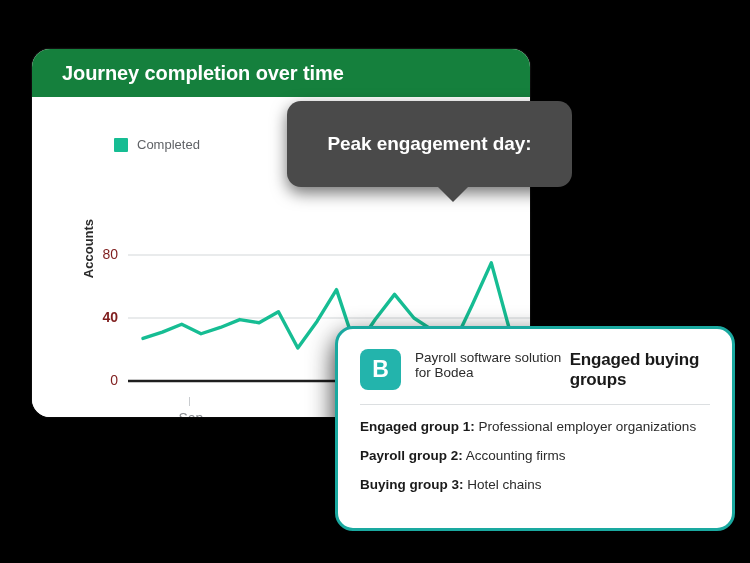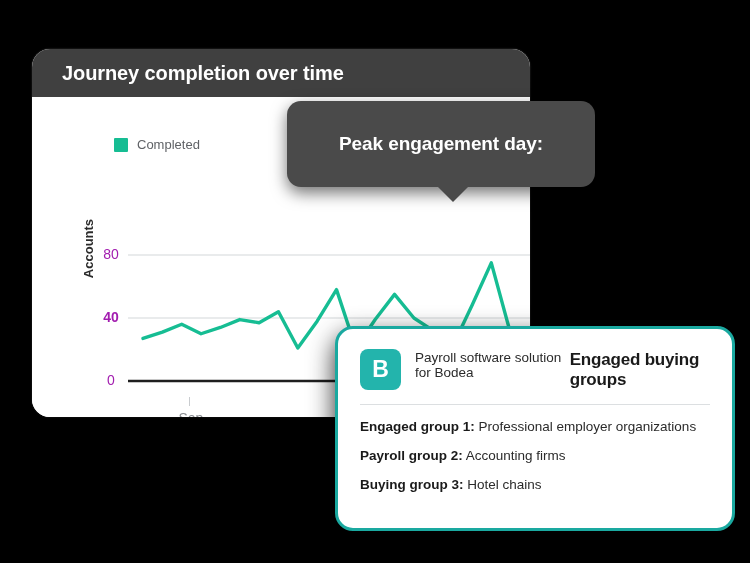--- a/index.html
+++ b/index.html
@@ -23,21 +23,21 @@
     top: 49px;
     width: 498px;
     height: 368px;
     background: #ffffff;
     border-radius: 18px;
     box-shadow: 0 10px 26px rgba(0,0,0,0.85), 0 0 2px rgba(90,90,90,0.9);
     overflow: hidden;
   }
   #chart-header {
     height: 48px;
-    background: #404040;
+    background: #15803d;
     display: flex;
     align-items: center;
     padding-left: 30px;
     box-sizing: border-box;
   }
   #chart-header-title {
     color: #ffffff;
     font-size: 20px;
     font-weight: bold;
     letter-spacing: -0.1px;
@@ -84,43 +84,42 @@
     transform-origin: center;
     font-size: 13px;
     font-weight: bold;
     color: #2b2b2b;
     width: 120px;
     text-align: center;
   }
   .y-tick-label {
     position: absolute;
     font-size: 14px;
-    color: #a21caf;
-    text-align: center;
+    color: #7f1d1d;
+    text-align: right;
     width: 30px;
-    margin-left: 8px;
   }
   .x-tick-label {
     position: absolute;
     font-size: 14px;
     color: #8a8d91;
   }
   .x-tick-mark {
     position: absolute;
     width: 1px;
     height: 9px;
     background: #c9cccf;
   }
 
   
   #tooltip {
     position: absolute;
     left: 287px;
     top: 101px;
-    width: 308px;
+    width: 285px;
     height: 86px;
     background: #4a4a4a;
     border-radius: 14px;
     box-shadow: 0 6px 16px rgba(0,0,0,0.55);
     display: flex;
     flex-direction: column;
     align-items: center;
     justify-content: center;
     gap: 2px;
   }

